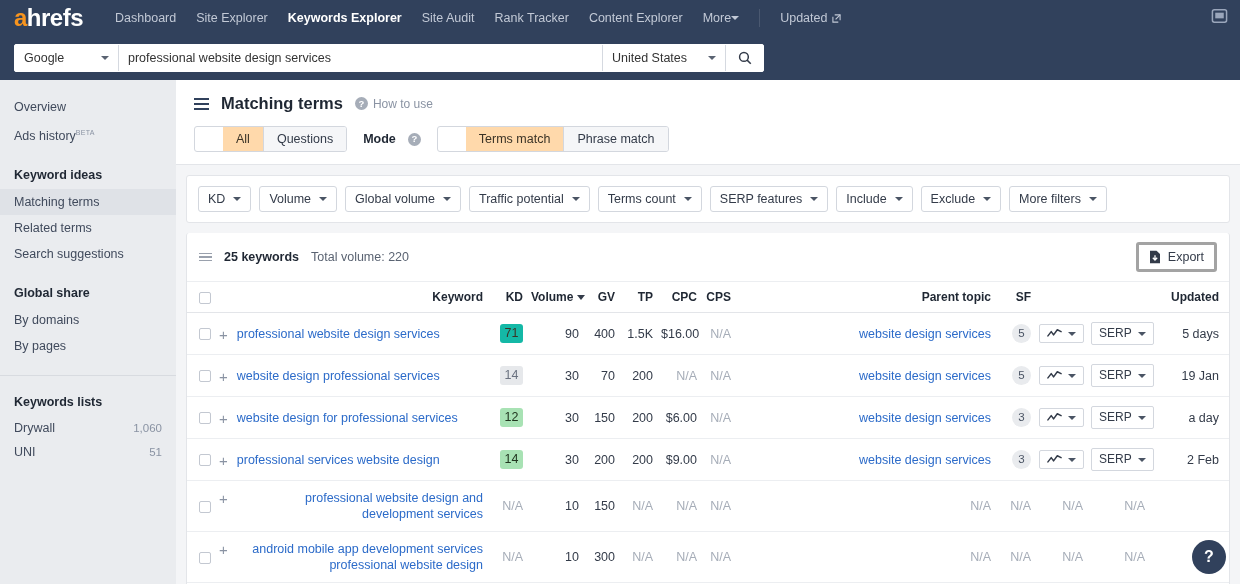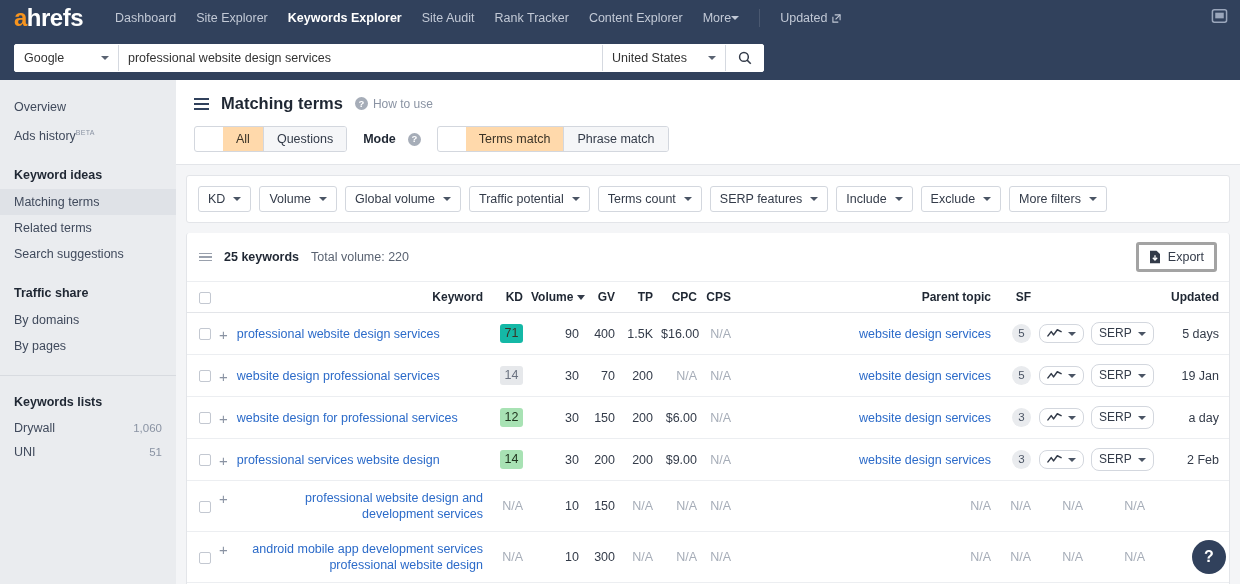--- a/index.html
+++ b/index.html
@@ -378,21 +378,21 @@
     border-radius: 50%;
     background: #e9ebee;
     color: #4a5464;
     font-size: 11.5px;
     text-align: center;
     padding: 0 5px;
   }
   .mini-btn {
     display: inline-flex; align-items: center; gap: 6px;
     border: 1px solid #d3d7de;
-    border-radius: 8px;
+    border-radius: 2px;
     background: #fff;
     padding: 3px 7px;
     font-size: 12px;
     color: #333b49;
     cursor: pointer;
     line-height: 15px;
   }
 
   
   .help-fab {
@@ -478,21 +478,21 @@
     <div class="sb-item selected">
       <span>Matching terms</span>
     </div>
     <div class="sb-item">
       <span>Related terms</span>
     </div>
     <div class="sb-item">
       <span>Search suggestions</span>
     </div>
 
-    <div class="sb-head">Traffic share</div>
+    <div class="sb-head">Global share</div>
     <div class="sb-item">
       <span>By domains</span>
     </div>
     <div class="sb-item">
       <span>By pages</span>
     </div>
 
     <div class="sb-divider"></div>
 
     <div class="sb-head">Keywords lists</div>

